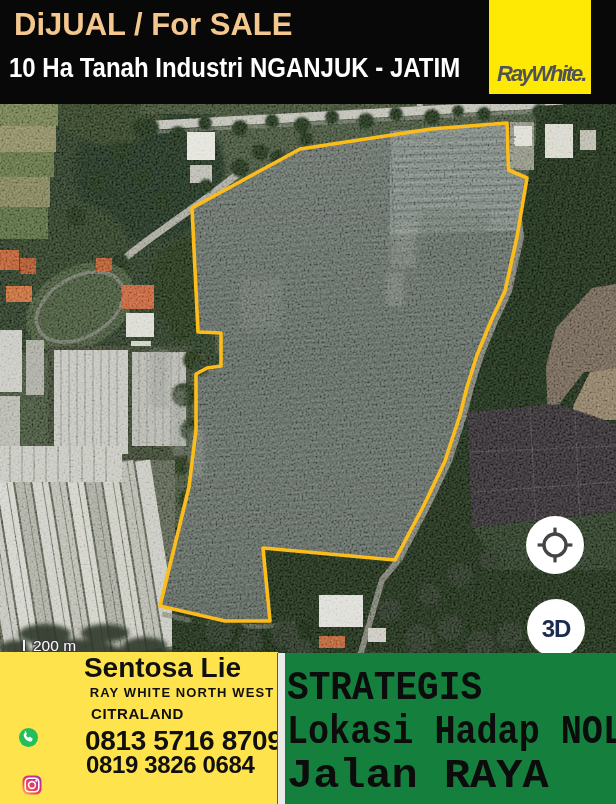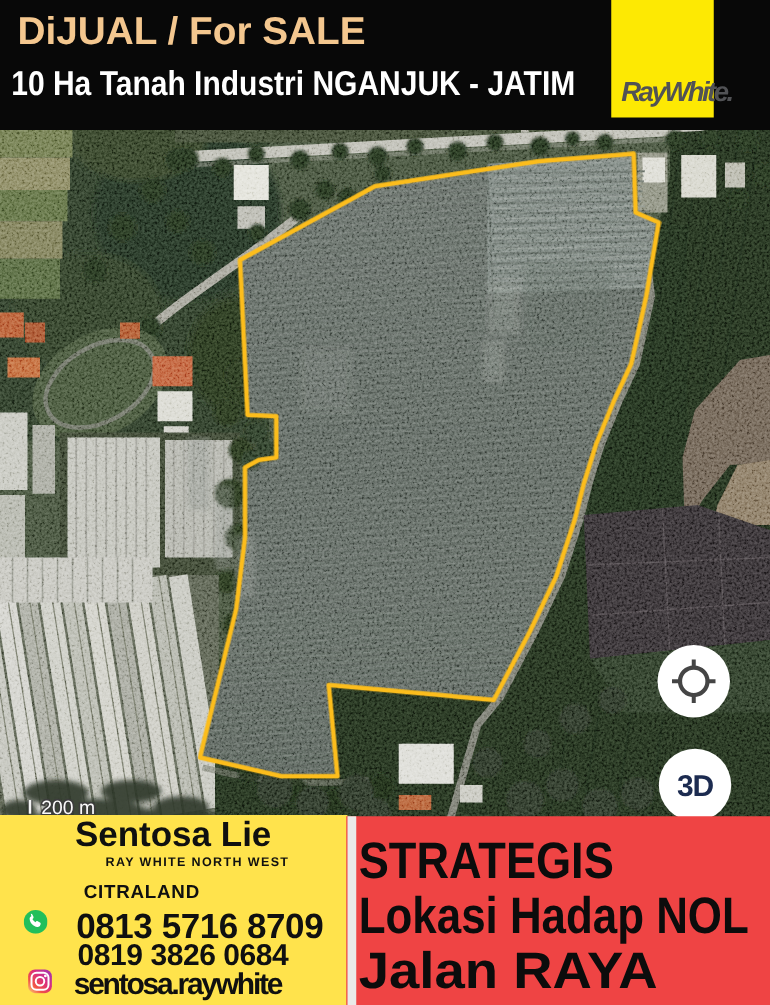--- a/index.html
+++ b/index.html
@@ -1,25 +1,25 @@
 <!DOCTYPE html>
 <html><head>
 <meta charset="utf-8">
 <style>
 html,body{margin:0;padding:0;}
 body{width:616px;height:804px;position:relative;overflow:hidden;background:#000;font-family:"Liberation Sans",sans-serif;}
 #map{position:absolute;left:0;top:88px;width:616px;height:716px;}
 .header{position:absolute;left:0;top:0;width:616px;height:104px;background:#080808;z-index:5;}
 .h1{position:absolute;left:14px;top:7px;font-size:31px;font-weight:bold;color:#f4c78f;}
 .h2{position:absolute;left:9px;top:52px;font-size:24px;font-weight:bold;color:#fff;transform:scaleY(1.15);transform-origin:0 0;white-space:pre;}
-.badge{position:absolute;left:489px;top:0;width:82px;height:94px;background:#fde903;z-index:6;}
+.badge{position:absolute;left:489px;top:0;width:102px;height:94px;background:#fde903;z-index:6;}
 .badge span{position:absolute;left:8px;top:61px;font-size:22px;font-weight:bold;font-style:italic;color:#515255;letter-spacing:-2px;}
 .agent{position:absolute;left:0;top:652px;width:278px;height:152px;background:#ffe34c;z-index:5;}
-.agent div{position:absolute;color:#101010;white-space:pre;}
-.panel{position:absolute;left:277px;top:653px;width:339px;height:151px;background:#ef4444;z-index:5;}
+.agent div{position:absolute;color:#101010;white-space:pre;margin-left:24px;}
+.panel{position:absolute;left:277px;top:653px;width:339px;height:151px;background:#15803d;z-index:5;font-family:Liberation Mono, monospace;}
 .panel div{position:absolute;font-weight:bold;color:#0c0c0c;white-space:pre;}
 </style>
 </head>
 <body>
 <svg id="map" viewBox="0 88 616 716" width="616" height="716">
   <defs>
     <linearGradient id="pg" x1="0" y1="0" x2="0" y2="1">
       <stop offset="0" stop-color="#ffffff" stop-opacity="0.05"></stop>
       <stop offset="0.5" stop-color="#ffffff" stop-opacity="0"></stop>
       <stop offset="1" stop-color="#0a1e0a" stop-opacity="0.07"></stop>
@@ -344,25 +344,24 @@
 <div class="header">
   <div class="h1">DiJUAL / For SALE</div>
   <div class="h2">10 Ha Tanah Industri NGANJUK - JATIM</div>
 </div>
 <div class="badge">
     <span>RayWhite.</span>
   </div>
 
 <div class="agent">
   <div style="top:0px;left:0;width:277px;text-align:center;font-size:28px;font-weight:bold;">Sentosa Lie</div>
-  <div style="top:33px;left:0;width:316px;text-align:center;font-size:10px;font-weight:bold;letter-spacing:1.1px;">RAY WHITE NORTH WEST</div>
+  <div style="top:33px;left:0;width:316px;text-align:center;font-size:13px;font-weight:bold;letter-spacing:1.1px;">RAY WHITE NORTH WEST</div>
   <div style="top:53px;left:0;width:227px;text-align:center;font-size:15px;font-weight:bold;letter-spacing:0.6px;">CITRALAND</div>
   <div style="top:73px;left:61px;font-size:28px;font-weight:bold;letter-spacing:-0.35px;">0813 5716 8709</div>
   <div style="top:99px;left:62px;font-size:24px;font-weight:bold;letter-spacing:-0.35px;">0819 3826 0684</div>
-  <div style="top:122px;left:59px;font-size:24px;font-weight:bold;letter-spacing:-1.8px;">sentosa.raywhite</div>
   <svg style="position:absolute;left:19px;top:76px;" width="19" height="19" viewBox="0 0 19 19">
     <circle cx="9.5" cy="9.5" r="9.5" fill="#22bf5b"></circle>
     <path d="M6.1,4.9 c-0.9,0.3 -1.5,1.2 -1.4,2.2 c0.35,3.3 2.9,5.9 6.2,6.5 c1,0.2 1.9,-0.45 2.25,-1.35 l0.35,-0.95 c0.2,-0.55 -0.05,-1.15 -0.55,-1.4 l-1.8,-0.95 c-0.45,-0.22 -0.95,-0.1 -1.25,0.25 l-0.55,0.6 c-1.05,-0.6 -1.9,-1.5 -2.4,-2.55 l0.55,-0.55 c0.35,-0.32 0.45,-0.85 0.25,-1.3 l-0.85,-1.75 c-0.25,-0.5 -0.8,-0.75 -1.3,-0.6 z" fill="#fff"></path>
   </svg>
   <svg style="position:absolute;left:22px;top:123px;" width="20" height="20" viewBox="0 0 20 20">
     <defs>
         <linearGradient id="ig2" x1="0" y1="1" x2="1" y2="0">
       <stop offset="0" stop-color="#fed373"></stop>
       <stop offset="0.3" stop-color="#f15245"></stop>
       <stop offset="0.6" stop-color="#d92e7f"></stop>

